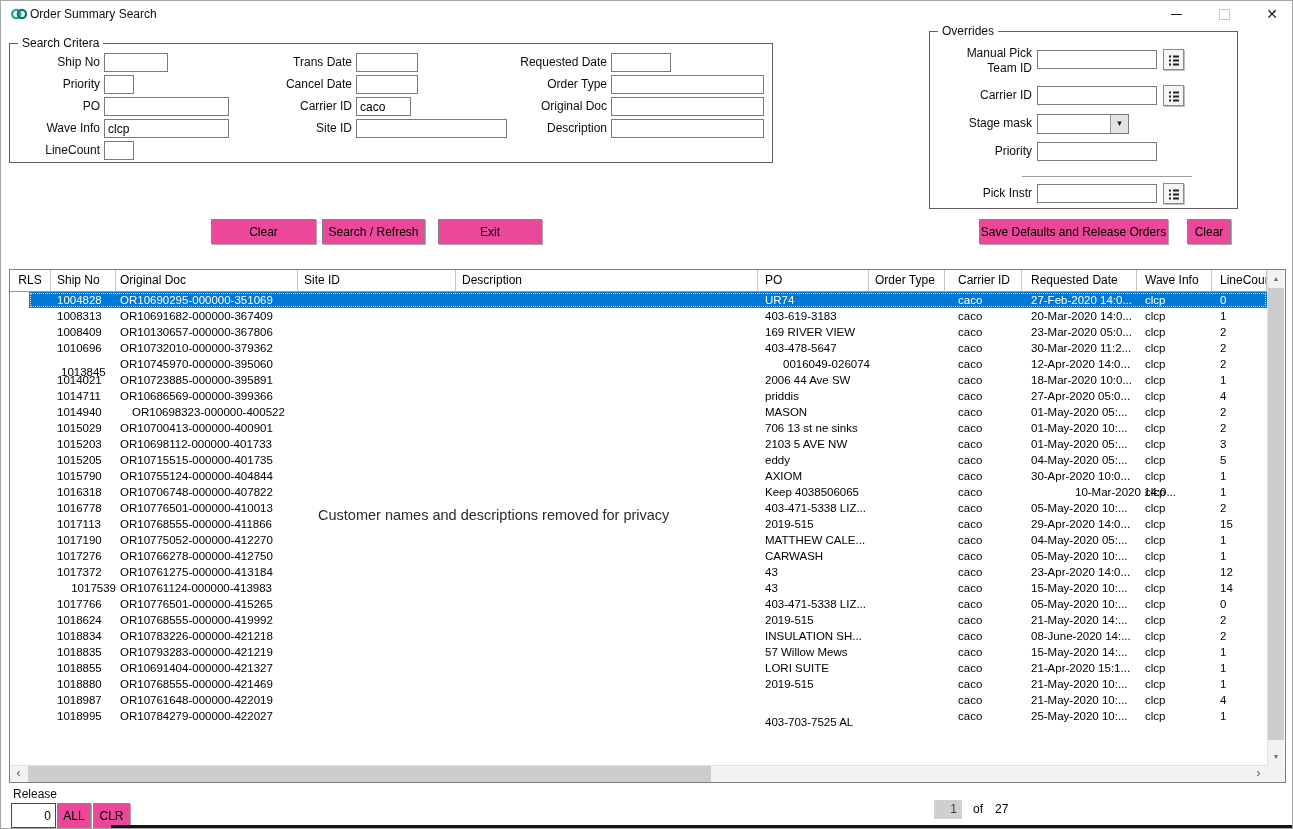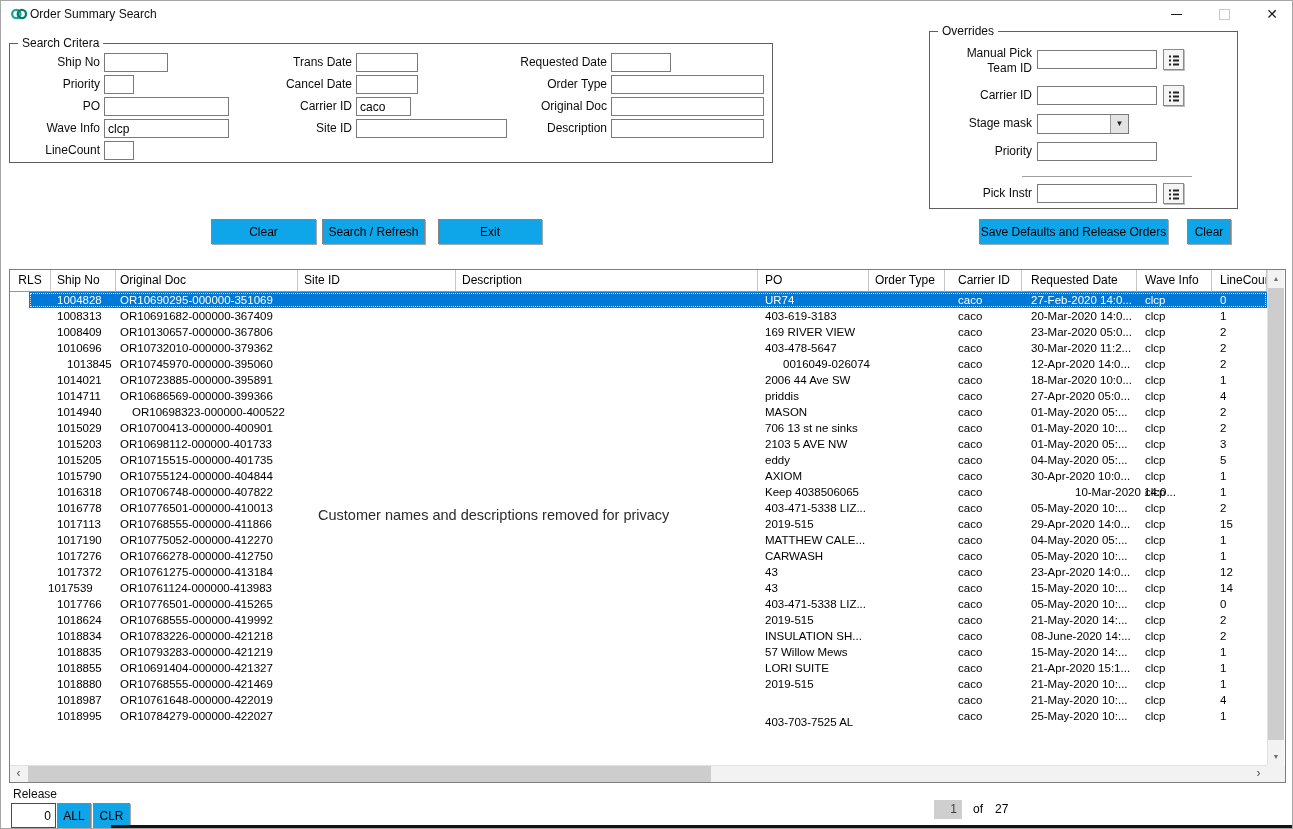--- a/index.html
+++ b/index.html
@@ -23,21 +23,21 @@
   .tbox{position:absolute;height:19px;border:1px solid #7a7a7a;background:#fff;font-family:inherit;
     font-size:12px;padding:0 3px;box-sizing:border-box;outline:none;color:#000;}
   .lookup-btn{position:absolute;width:21px;height:21px;background:#f5f5f5;border:1px solid #8a8a8a;
     box-shadow:1px 1px 0 rgba(0,0,0,0.25);display:flex;align-items:center;justify-content:center;padding:0;}
   .combo{position:absolute;height:20px;border:1px solid #7a7a7a;background:#fff;box-sizing:border-box;}
   .combo-arrow{position:absolute;right:0;top:0;width:17px;height:18px;background:#e3e3e3;border-left:1px solid #9a9a9a;
     text-align:center;line-height:18px;font-size:8px;color:#222;}
   .hdivider{position:absolute;height:0;border-top:1px solid #9f9f9f;}
 
   
-  .btn{position:absolute;background:#0ea5e9;border:1px solid #848484;box-shadow:1px 1px 0 rgba(0,0,0,0.35);
+  .btn{position:absolute;background:#ec4899;border:1px solid #848484;box-shadow:1px 1px 0 rgba(0,0,0,0.35);
     font-family:inherit;font-size:12px;color:#000;text-align:center;padding:0;}
 
   
   .grid{position:absolute;left:8px;top:268px;width:1277px;height:514px;border:1px solid #7e7e7e;
     box-sizing:border-box;background:#fff;overflow:hidden;}
   .hcell{position:absolute;top:0;height:22px;line-height:21px;font-size:12px;background:#fff;color:#000;
     border-right:1px solid #c6c6c6;border-bottom:1px solid #979797;box-sizing:border-box;white-space:nowrap;overflow:hidden;}
   .hcell.center{text-align:center;}
   .grow{position:absolute;left:0;width:1257px;height:16px;}
   .gcell{position:absolute;top:0;height:16px;line-height:16px;font-size:11.5px;color:#000;
@@ -242,21 +242,21 @@
           <div class="gcell" style="left: 446px; width: 302px; padding-left: 6px;"></div>
           <div class="gcell" style="left: 748px; width: 111px; padding-left: 7px;">403-478-5647</div>
           <div class="gcell" style="left: 859px; width: 76px; padding-left: 6px;"></div>
           <div class="gcell" style="left: 935px; width: 77px; padding-left: 13px;">caco</div>
           <div class="gcell" style="left: 1012px; width: 115px; padding-left: 9px;">30-Mar-2020 11:2...</div>
           <div class="gcell" style="left: 1127px; width: 75px; padding-left: 8px;">clcp</div>
           <div class="gcell" style="left: 1202px; width: 55px; padding-left: 8px;">2</div>
         </div>
         <div class="grow" style="top: 86px;">
           <div class="gcell" style="left: 0px; width: 41px; padding-left: 0px;"></div>
-          <div class="gcell" style="left: 51px; width: 65px; padding-left: 6px;">1013845</div>
+          <div class="gcell" style="left: 45px; width: 65px; padding-left: 6px; margin-top: 8px;">1013845</div>
           <div class="gcell" style="left: 106px; width: 182px; padding-left: 4px;">OR10745970-000000-395060</div>
           <div class="gcell" style="left: 288px; width: 158px; padding-left: 6px;"></div>
           <div class="gcell" style="left: 446px; width: 302px; padding-left: 6px;"></div>
           <div class="gcell" style="left: 748px; width: 111px; padding-left: 7px; margin-left: 18px;">0016049-026074</div>
           <div class="gcell" style="left: 859px; width: 76px; padding-left: 6px;"></div>
           <div class="gcell" style="left: 935px; width: 77px; padding-left: 13px;">caco</div>
           <div class="gcell" style="left: 1012px; width: 115px; padding-left: 9px;">12-Apr-2020 14:0...</div>
           <div class="gcell" style="left: 1127px; width: 75px; padding-left: 8px;">clcp</div>
           <div class="gcell" style="left: 1202px; width: 55px; padding-left: 8px;">2</div>
         </div>
@@ -424,21 +424,21 @@
           <div class="gcell" style="left: 446px; width: 302px; padding-left: 6px;"></div>
           <div class="gcell" style="left: 748px; width: 111px; padding-left: 7px;">43</div>
           <div class="gcell" style="left: 859px; width: 76px; padding-left: 6px;"></div>
           <div class="gcell" style="left: 935px; width: 77px; padding-left: 13px;">caco</div>
           <div class="gcell" style="left: 1012px; width: 115px; padding-left: 9px;">23-Apr-2020 14:0...</div>
           <div class="gcell" style="left: 1127px; width: 75px; padding-left: 8px;">clcp</div>
           <div class="gcell" style="left: 1202px; width: 55px; padding-left: 8px;">12</div>
         </div>
         <div class="grow" style="top: 310px;">
           <div class="gcell" style="left: 0px; width: 41px; padding-left: 0px;"></div>
-          <div class="gcell" style="left: 32px; width: 65px; padding-left: 6px;">1017539</div>
+          <div class="gcell" style="left: 41px; width: 65px; padding-left: 6px; text-align: right;">1017539</div>
           <div class="gcell" style="left: 106px; width: 182px; padding-left: 4px;">OR10761124-000000-413983</div>
           <div class="gcell" style="left: 288px; width: 158px; padding-left: 6px;"></div>
           <div class="gcell" style="left: 446px; width: 302px; padding-left: 6px;"></div>
           <div class="gcell" style="left: 748px; width: 111px; padding-left: 7px;">43</div>
           <div class="gcell" style="left: 859px; width: 76px; padding-left: 6px;"></div>
           <div class="gcell" style="left: 935px; width: 77px; padding-left: 13px;">caco</div>
           <div class="gcell" style="left: 1012px; width: 115px; padding-left: 9px;">15-May-2020 10:...</div>
           <div class="gcell" style="left: 1127px; width: 75px; padding-left: 8px;">clcp</div>
           <div class="gcell" style="left: 1202px; width: 55px; padding-left: 8px;">14</div>
         </div>

